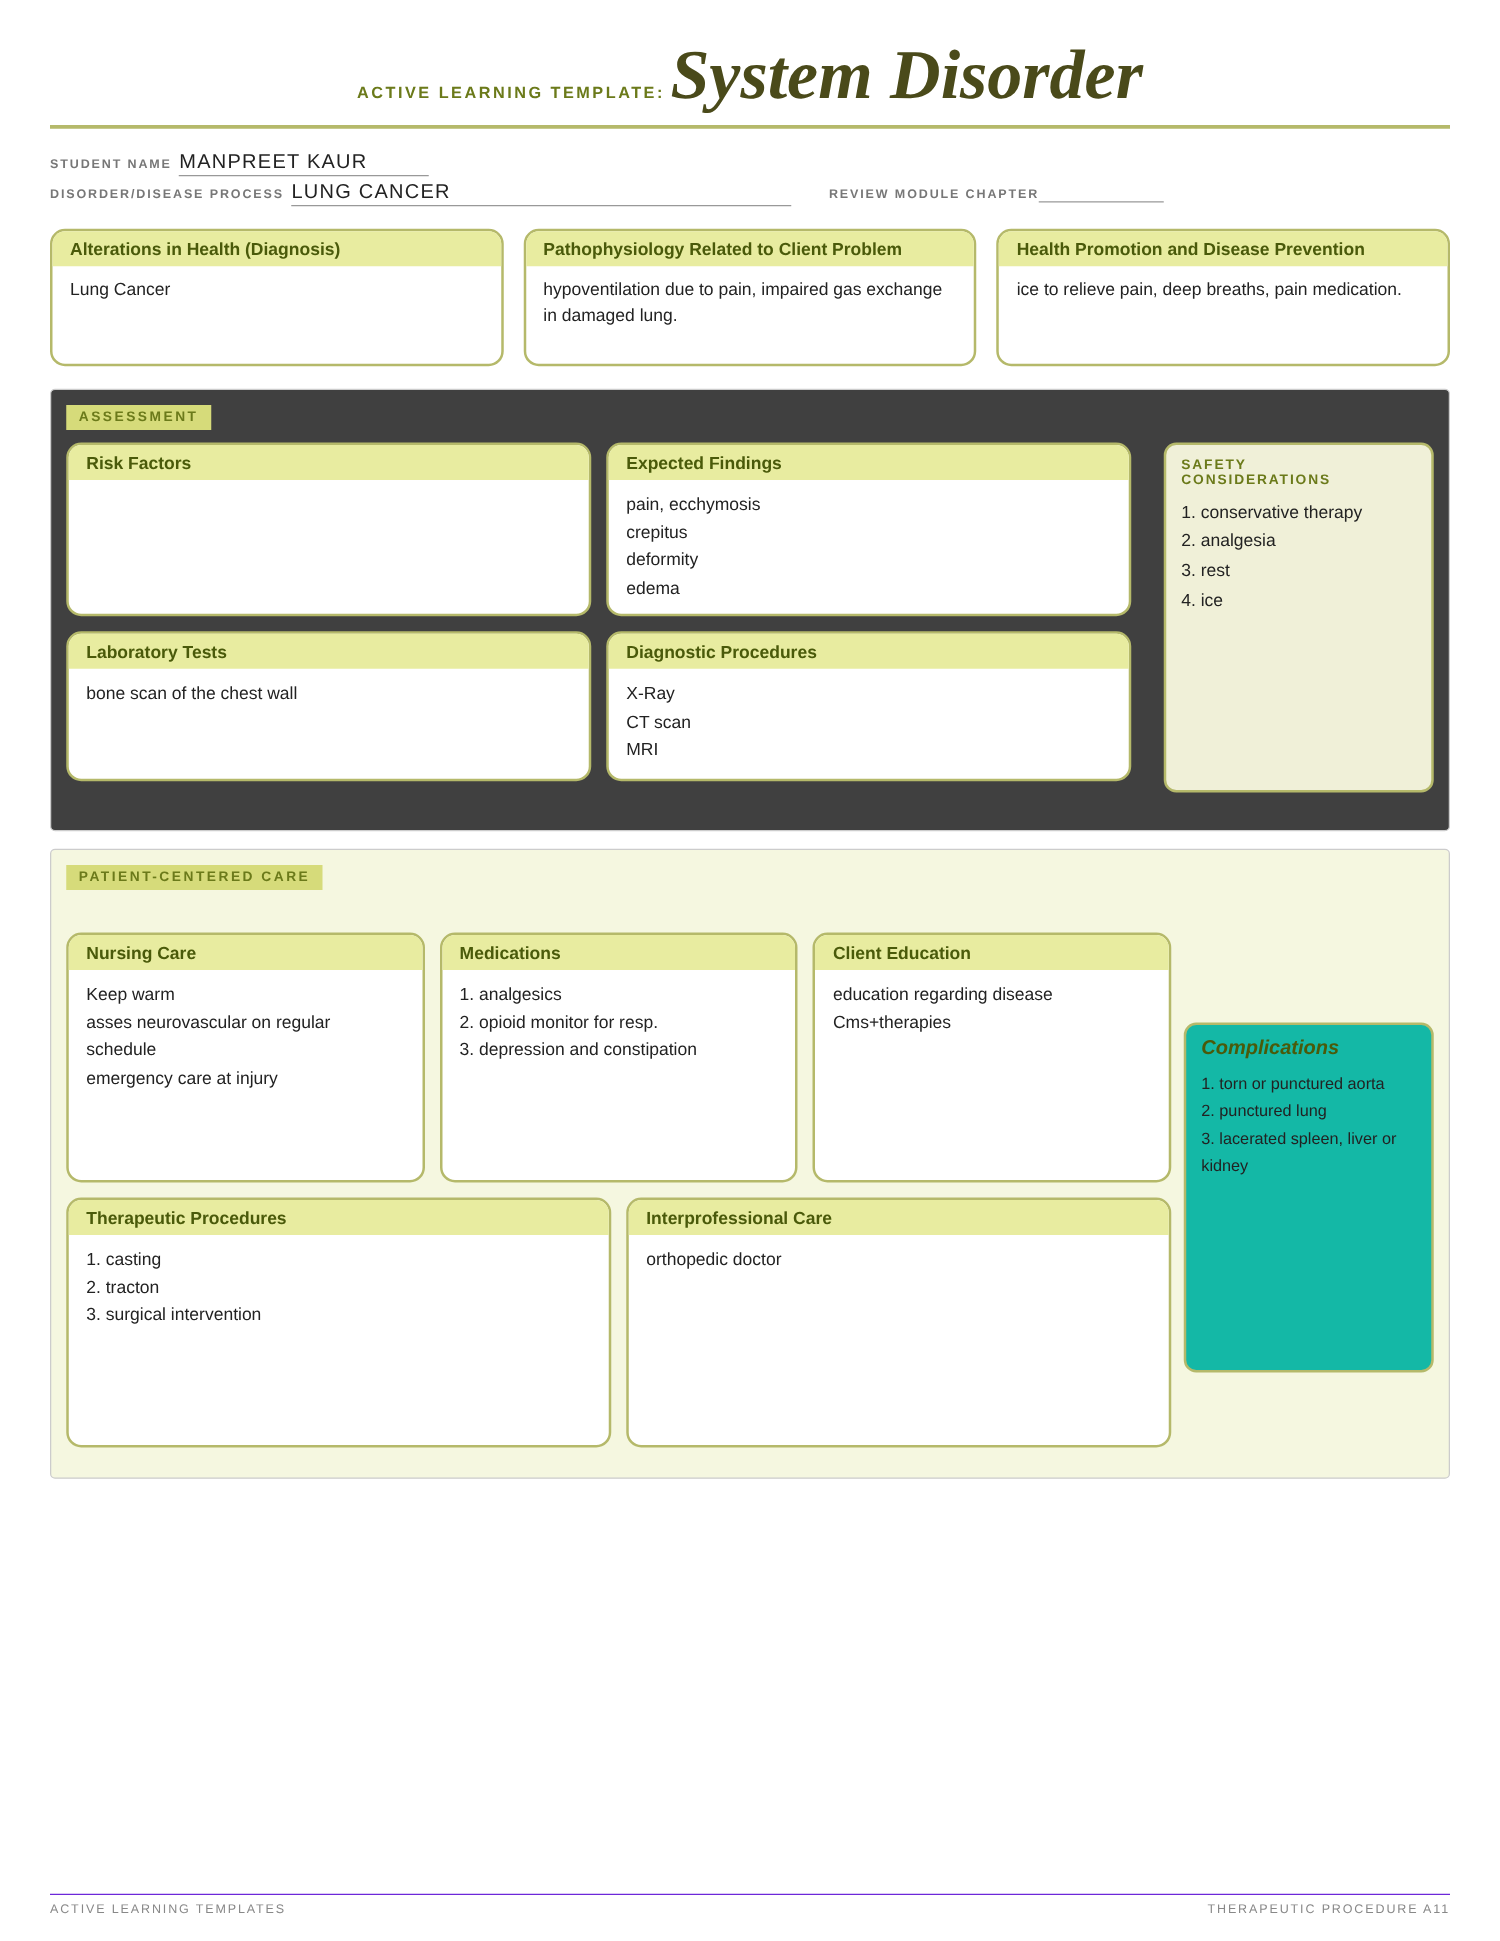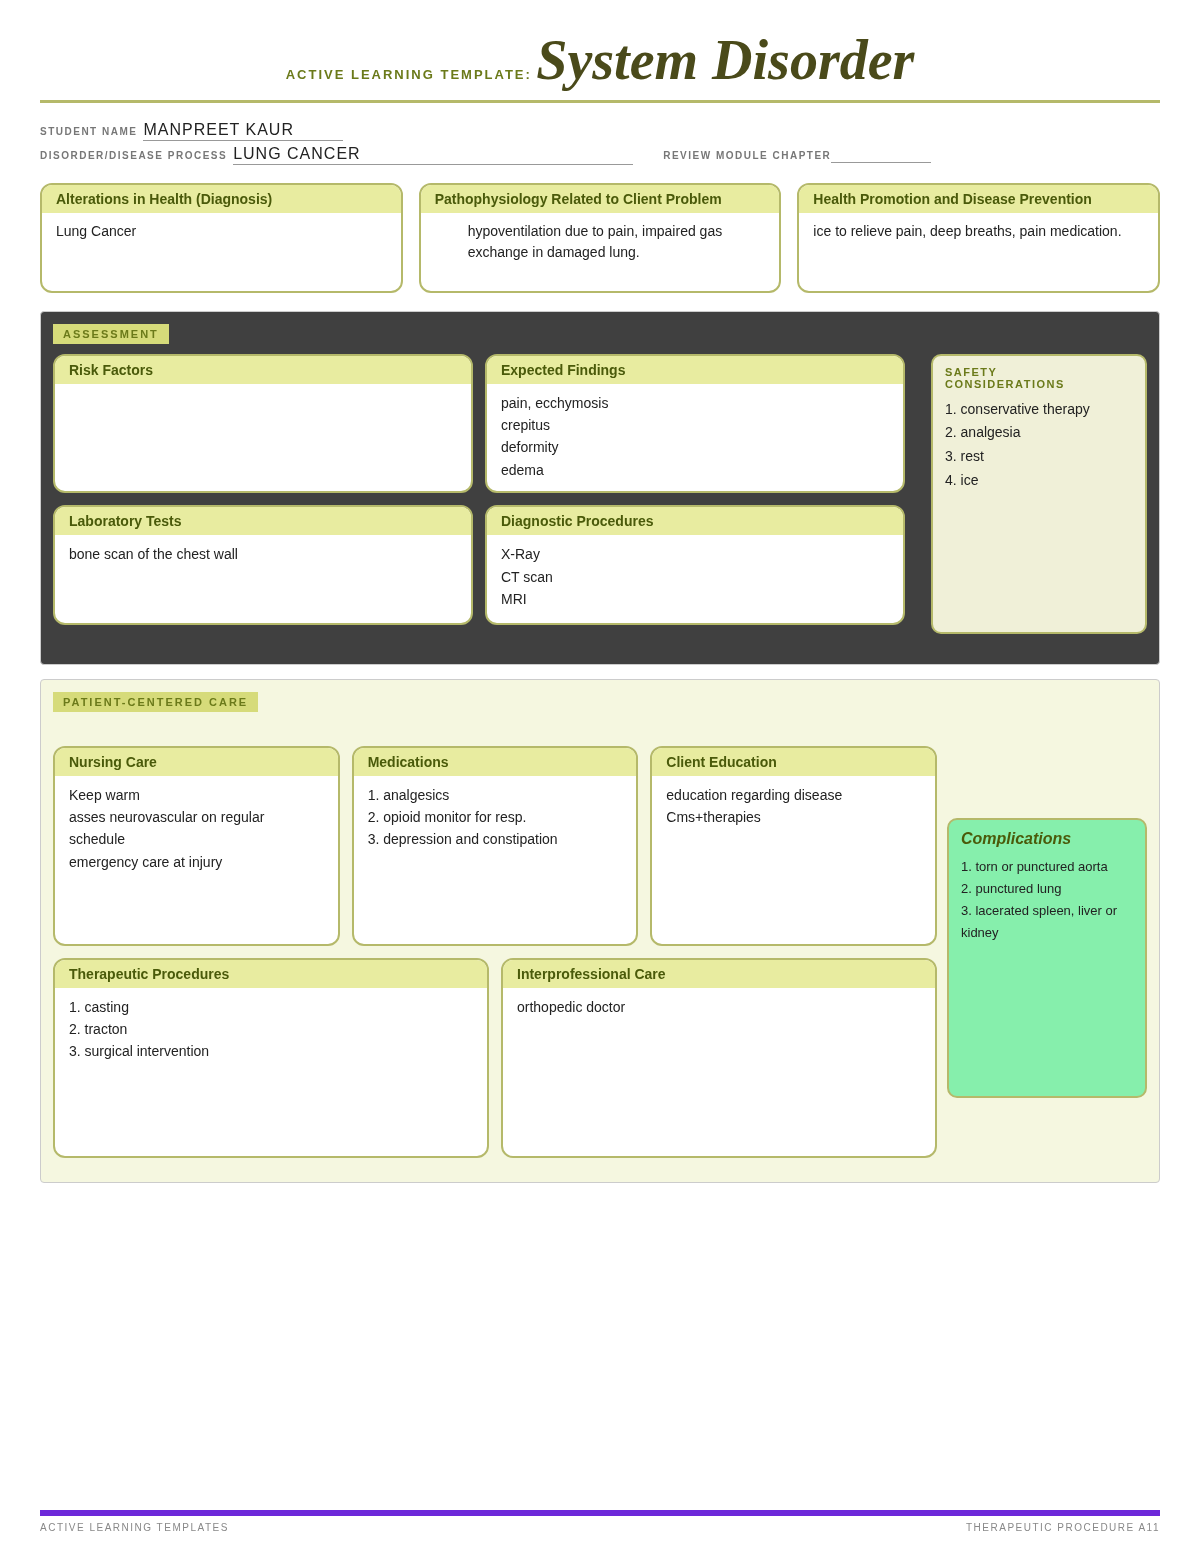--- a/index.html
+++ b/index.html
@@ -249,21 +249,21 @@
       color: #222;
       line-height: 1.6;
     }
 
     
     .complications-box {
       width: 200px;
       border: 2px solid #b5b96a;
       border-radius: 10px;
       padding: 10px 12px;
-      background: #86efac;
+      background: #14b8a6;
       min-height: 280px;
     }
     .complications-box .comp-title {
       font-size: 16px;
       font-style: italic;
       font-weight: bold;
       color: #4a5a0a;
       margin-bottom: 8px;
     }
     .complications-box .comp-content {
@@ -277,21 +277,21 @@
       position: absolute;
       bottom: 20px;
       left: 40px;
       right: 40px;
       display: flex;
       justify-content: space-between;
       font-size: 10px;
       letter-spacing: 1.5px;
       text-transform: uppercase;
       color: #888;
-      border-top: 6px solid #6d28d9;
+      border-top: 1px solid #6d28d9;
       padding-top: 6px;
     }
 
     .section-wrapper {
       background: #404040;
       border: 1px solid #ccc;
       padding: 12px;
       margin-bottom: 14px;
       border-radius: 4px;
     }
@@ -329,21 +329,21 @@
     </div>
   </div>
 
   <div class="top-boxes">
     <div class="top-box">
       <div class="box-title">Alterations in Health (Diagnosis)</div>
       <div class="box-content">Lung Cancer</div>
     </div>
     <div class="top-box">
       <div class="box-title">Pathophysiology Related to Client Problem</div>
-      <div class="box-content" style="white-space:pre-line;margin-left:33px;">hypoventilation due to pain, impaired gas exchange in damaged lung.</div>
+      <div class="box-content" style="white-space:pre-line;">hypoventilation due to pain, impaired gas exchange in damaged lung.</div>
     </div>
     <div class="top-box">
       <div class="box-title">Health Promotion and Disease Prevention</div>
       <div class="box-content" style="white-space:pre-line;">ice to relieve pain, deep breaths, pain medication.</div>
     </div>
   </div>
 
   <div class="section-wrapper">
     <div>
       <span class="section-label">ASSESSMENT</span>

